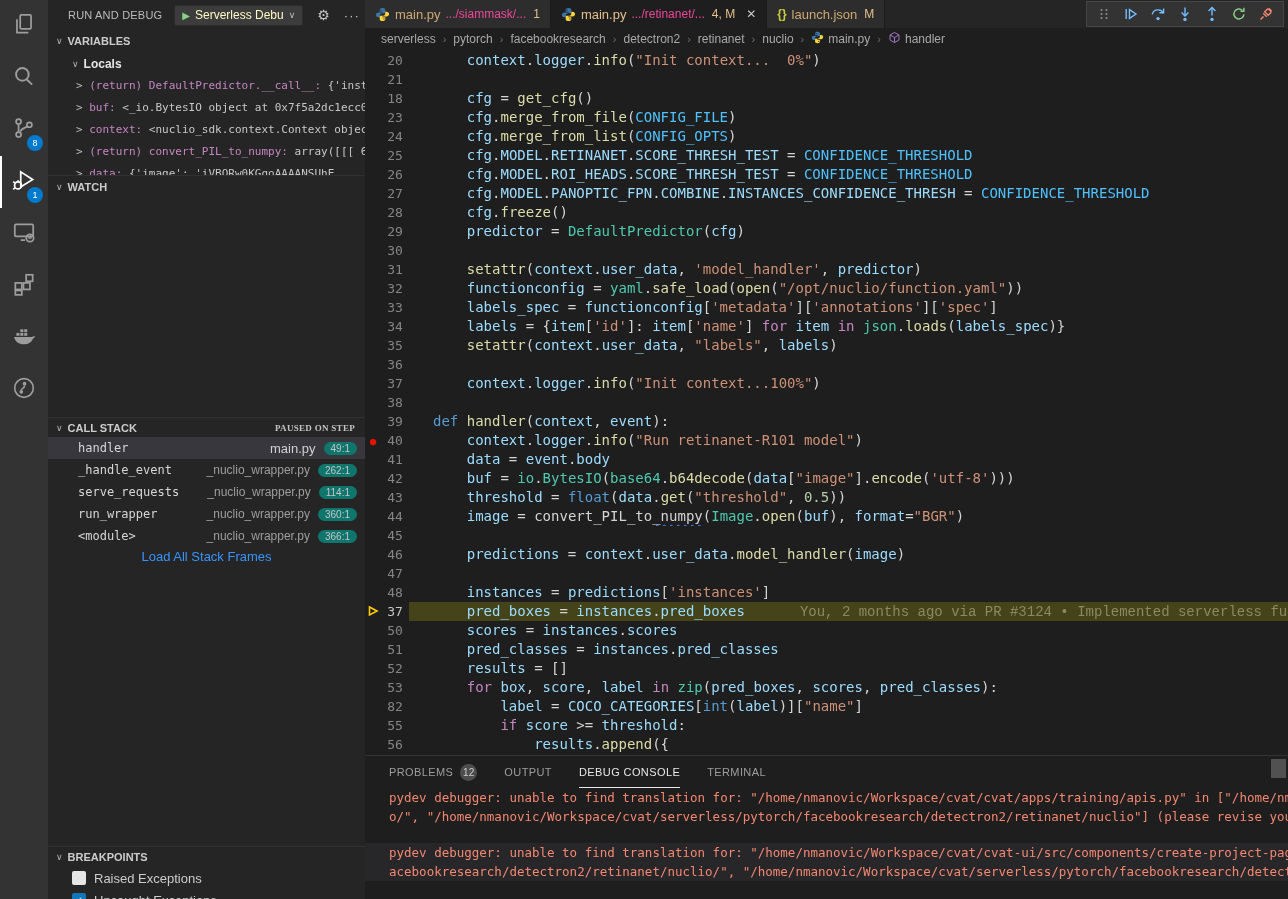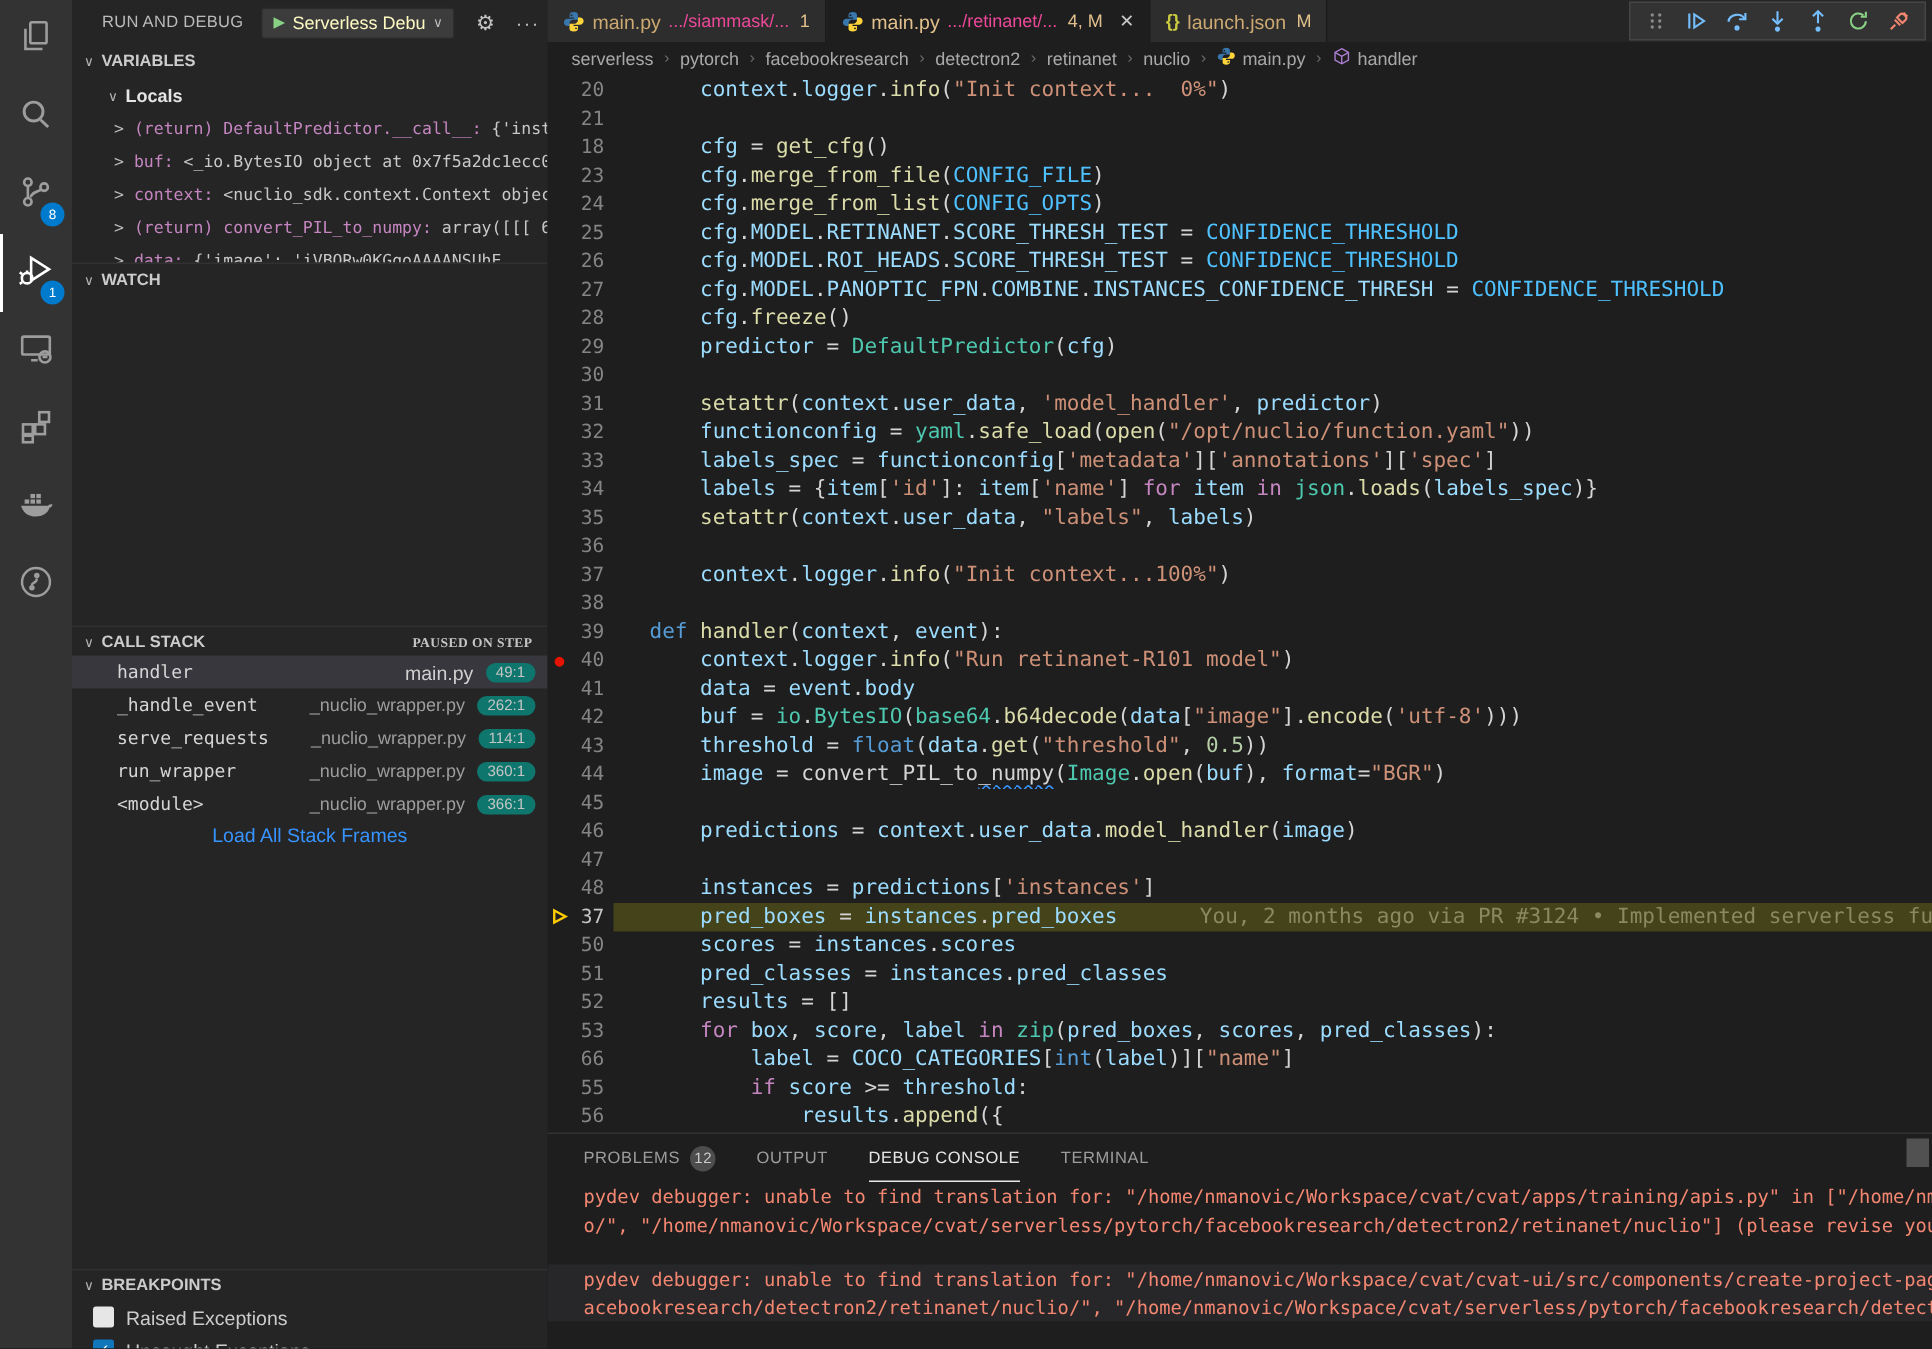--- a/index.html
+++ b/index.html
@@ -46,21 +46,21 @@
 
   .frames { position:absolute; left:0; right:0; }
   .frame-row { height:22px; display:flex; align-items:center; padding-left:30px; padding-right:8px; cursor:pointer; }
   .frame-row.selected { background:#37373D; }
   .frame-name { font-family:"DejaVu Sans Mono", monospace; font-size:12px; color:#d6d6d6; }
   .frame-file { margin-left:auto; font-size:12px; color:#9d9d9d; padding-right:8px; }
   .frame-row.selected .frame-file { color:#d0d0d0; font-size:13px; }
   .frame-badge { background:#0f766e; border-radius:9px; padding:1px 7px; font-size:10px; color:#c5c5c5; }
   .stack-link { position:absolute; left:0; right:0; height:20px; text-align:center; font-size:13px; color:#3794FF; cursor:pointer; }
 
-  .bp-row { position:absolute; left:0; right:0; height:22px; display:flex; align-items:center; gap:8px; padding-left:14px;
+  .bp-row { position:absolute; left:0; right:0; height:22px; display:flex; align-items:center; gap:8px; padding-left:24px;
             font-size:13px; color:#cccccc; cursor:pointer; }
   .bp-box { width:14px; height:14px; border-radius:2px; }
   .bp-box.unchecked { background:#e6e6e6; }
   .bp-box.checked { background:#1177bb; color:#fff; font-size:10px; display:flex; align-items:center; justify-content:center; }
 
   
   .editorcol { flex:1; min-width:0; display:flex; flex-direction:column; }
 
   .tabbar { height:28px; background:#252526; display:flex; position:relative; flex-shrink:0; }
   .tab { height:28px; display:flex; align-items:center; gap:5px; padding:0 10px; font-size:13px;
@@ -90,21 +90,21 @@
   .bp-dot { color:#E51400; font-size:11px; }
   .bpcol svg { width:12px; height:12px; margin-top:3px; }
   .ln { width:28px; text-align:center; color:#858585; font-size:13px; flex-shrink:0; }
   .line.current .ln { color:#c6c6c6; }
   .codetxt { flex:1; padding-left:24px; white-space:pre; overflow:hidden; }
   .line.current .codetxt { background:#44431a; }
   .tk-v { color:#9CDCFE; } .tk-f { color:#DCDCAA; } .tk-s { color:#CE9178; }
   .tk-k { color:#C586C0; } .tk-d { color:#569CD6; } .tk-c { color:#4FC1FF; }
   .tk-t { color:#4EC9B0; } .tk-n { color:#B5CEA8; } .tk-w { color:#D4D4D4; }
   .tk-q { color:#D4D4D4; text-decoration:underline wavy #3794FF 1px; text-underline-offset:3px; }
-  .blame { color:#8a8a60; margin-left:55px; }
+  .blame { color:#8a8a60; margin-left:55px;font-family:Liberation Mono, monospace; }
 
   
   .panel { height:144px; border-top:1px solid #333333; position:relative; background:#1E1E1E; flex-shrink:0; }
   .panel-tabs { height:32px; display:flex; align-items:center; gap:27px; padding-left:24px; }
   .ptab { font-size:11px; letter-spacing:.4px; color:#9d9d9d; display:flex; align-items:center; gap:7px; cursor:pointer; height:100%; }
   .ptab .pt-label { display:flex; align-items:center; height:100%; }
   .ptab.active .pt-label { color:#e7e7e7; box-shadow:inset 0 -1px 0 #e7e7e7; }
   .pt-badge { width:17px; height:17px; border-radius:50%; background:#4D4D4D; color:#cccccc; font-size:10px;
               display:flex; align-items:center; justify-content:center; }
   .console { font-family:"DejaVu Sans Mono", monospace; font-size:12.5px; line-height:19px; color:#F48771; }
@@ -560,21 +560,21 @@
           <span class="ln">52</span>
           <span class="codetxt"><span class="tk-w">    </span><span class="tk-v">results</span><span class="tk-w"> = []</span></span>
         </div>
         <div class="line">
           <span class="bpcol"></span>
           <span class="ln">53</span>
           <span class="codetxt"><span class="tk-w">    </span><span class="tk-k">for</span><span class="tk-w"> </span><span class="tk-v">box</span><span class="tk-w">, </span><span class="tk-v">score</span><span class="tk-w">, </span><span class="tk-v">label</span><span class="tk-w"> </span><span class="tk-k">in</span><span class="tk-w"> </span><span class="tk-t">zip</span><span class="tk-w">(</span><span class="tk-v">pred_boxes</span><span class="tk-w">, </span><span class="tk-v">scores</span><span class="tk-w">, </span><span class="tk-v">pred_classes</span><span class="tk-w">):</span></span>
         </div>
         <div class="line">
           <span class="bpcol"></span>
-          <span class="ln">66</span>
+          <span class="ln">82</span>
           <span class="codetxt"><span class="tk-w">        </span><span class="tk-v">label</span><span class="tk-w"> = </span><span class="tk-v">COCO_CATEGORIES</span><span class="tk-w">[</span><span class="tk-d">int</span><span class="tk-w">(</span><span class="tk-v">label</span><span class="tk-w">)][</span><span class="tk-s">"name"</span><span class="tk-w">]</span></span>
         </div>
         <div class="line">
           <span class="bpcol"></span>
           <span class="ln">55</span>
           <span class="codetxt"><span class="tk-w">        </span><span class="tk-k">if</span><span class="tk-w"> </span><span class="tk-v">score</span><span class="tk-w"> &gt;= </span><span class="tk-v">threshold</span><span class="tk-w">:</span></span>
         </div>
         <div class="line">
           <span class="bpcol"></span>
           <span class="ln">56</span>

